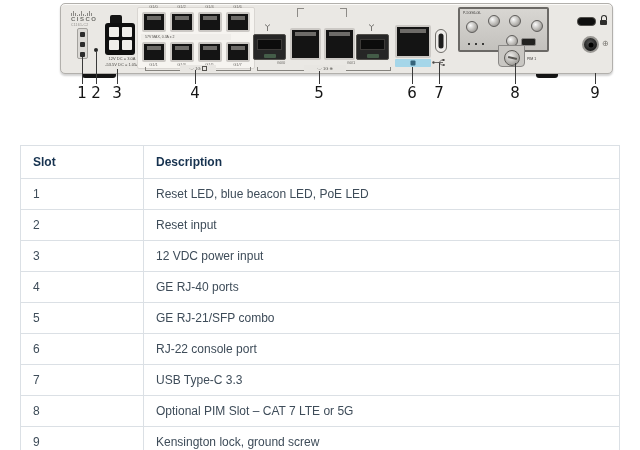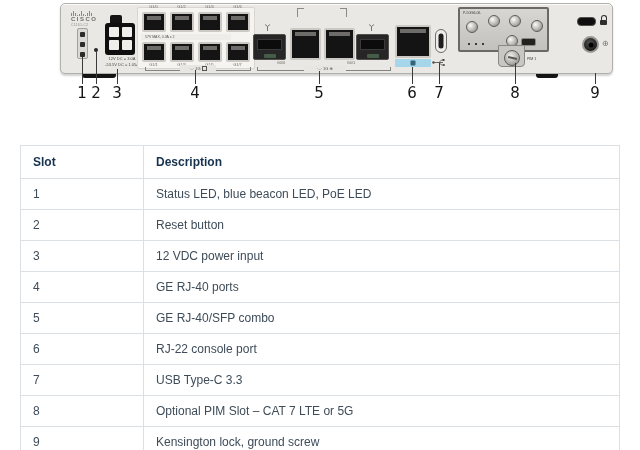--- a/index.html
+++ b/index.html
@@ -245,37 +245,37 @@
 <table id="spec-table">
   <thead>
     <tr>
       <th class="col-label">Slot</th>
       <th>Description</th>
     </tr>
   </thead>
   <tbody>
     <tr>
         <td>1</td>
-        <td>Status LED, blue beacon LED, PoE LED</td>
+        <td>Reset LED, blue beacon LED, PoE LED</td>
       </tr>
     <tr>
         <td>2</td>
-        <td>Reset button</td>
+        <td>Reset input</td>
       </tr>
     <tr>
         <td>3</td>
         <td>12 VDC power input</td>
       </tr>
     <tr>
         <td>4</td>
         <td>GE RJ-40 ports</td>
       </tr>
     <tr>
         <td>5</td>
-        <td>GE RJ-40/SFP combo</td>
+        <td>GE RJ-21/SFP combo</td>
       </tr>
     <tr>
         <td>6</td>
         <td>RJ-22 console port</td>
       </tr>
     <tr>
         <td>7</td>
         <td>USB Type-C 3.3</td>
       </tr>
     <tr>

